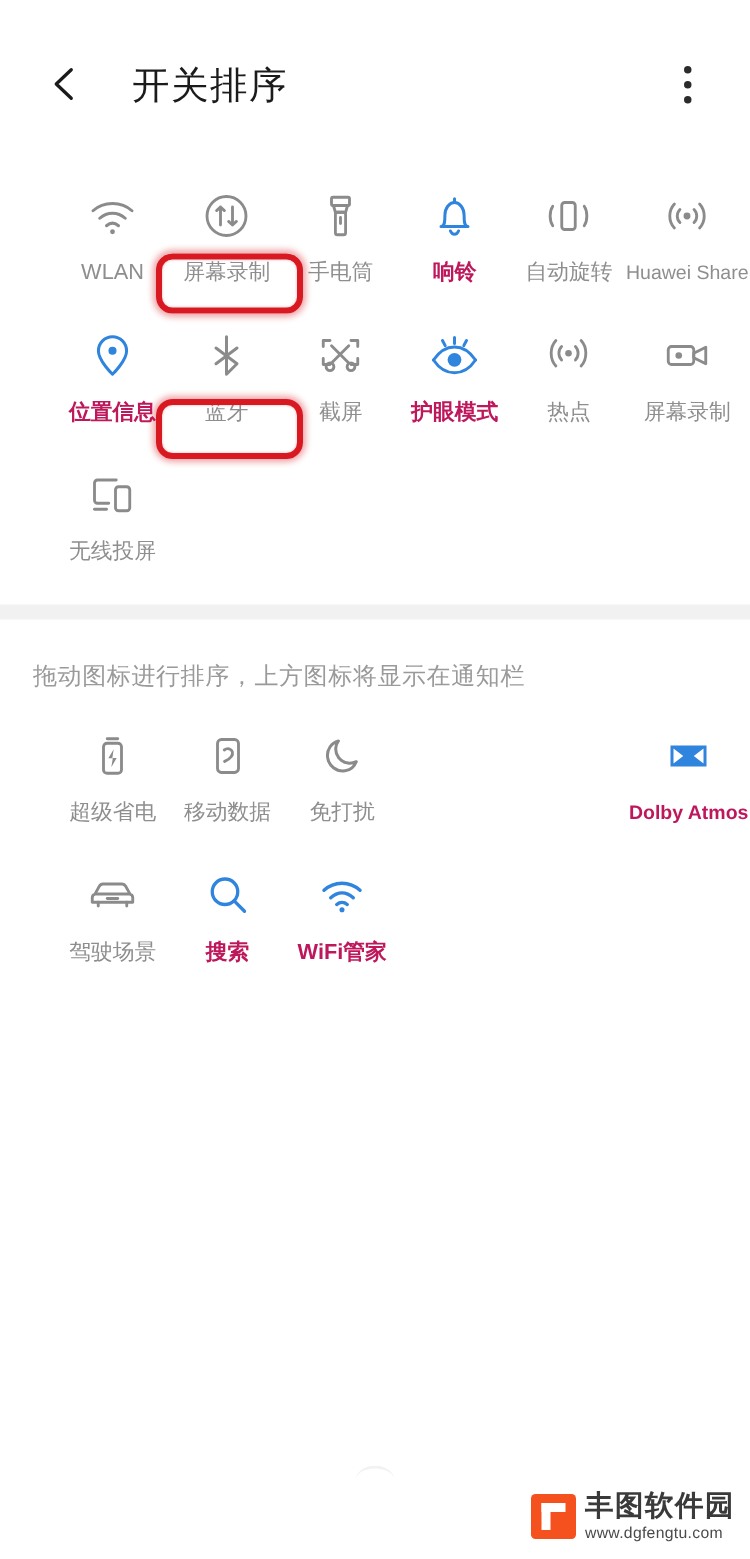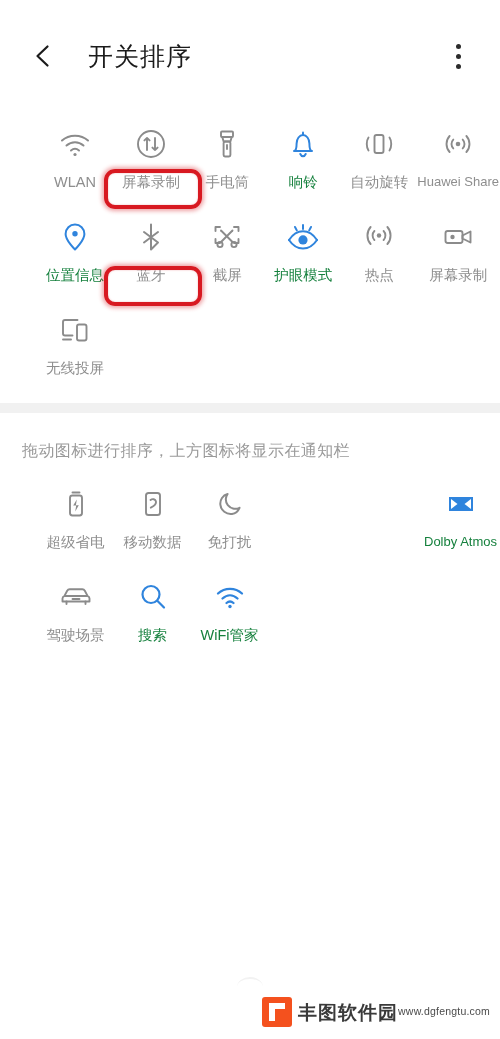--- a/index.html
+++ b/index.html
@@ -87,21 +87,21 @@
     justify-content: center;
   }
   .tile .tile-label {
     margin-top: 7px;
     font-size: 14.5px;
     line-height: 18px;
     white-space: nowrap;
     text-align: center;
   }
   .tile.off .tile-label { color: #8e8e8e; }
-  .tile.on  .tile-label { color: #15803d; }
+  .tile.on  .tile-label { color: #be185d; font-weight: bold; }
   .tile.off svg { color: #8b8b8b; }
   .tile.on  svg { color: #2f84dd; }
 
   .tile .tile-label.small { font-size: 13px; }
 
   
   .annot {
     position: absolute;
     border: 4px solid #d81921;
     border-radius: 11px;
@@ -152,21 +152,21 @@
     width: 16px; height: 6px;
     background: #ffffff;
   }
   .wm-mark::after {
     content: "";
     position: absolute;
     left: 7px; top: 6px;
     width: 6px; height: 18px;
     background: #ffffff;
   }
-  .wm-text { display: flex; flex-direction: row; line-height: 1; }
+  .wm-text { display: flex; flex-direction: column; line-height: 1; }
   .wm-title {
     font-size: 19px;
     font-weight: bold;
     color: #3a3a3a;
     letter-spacing: 1px;
   }
   .wm-url {
     font-size: 10.5px;
     color: #4a4a4a;
     margin-top: 3px;

